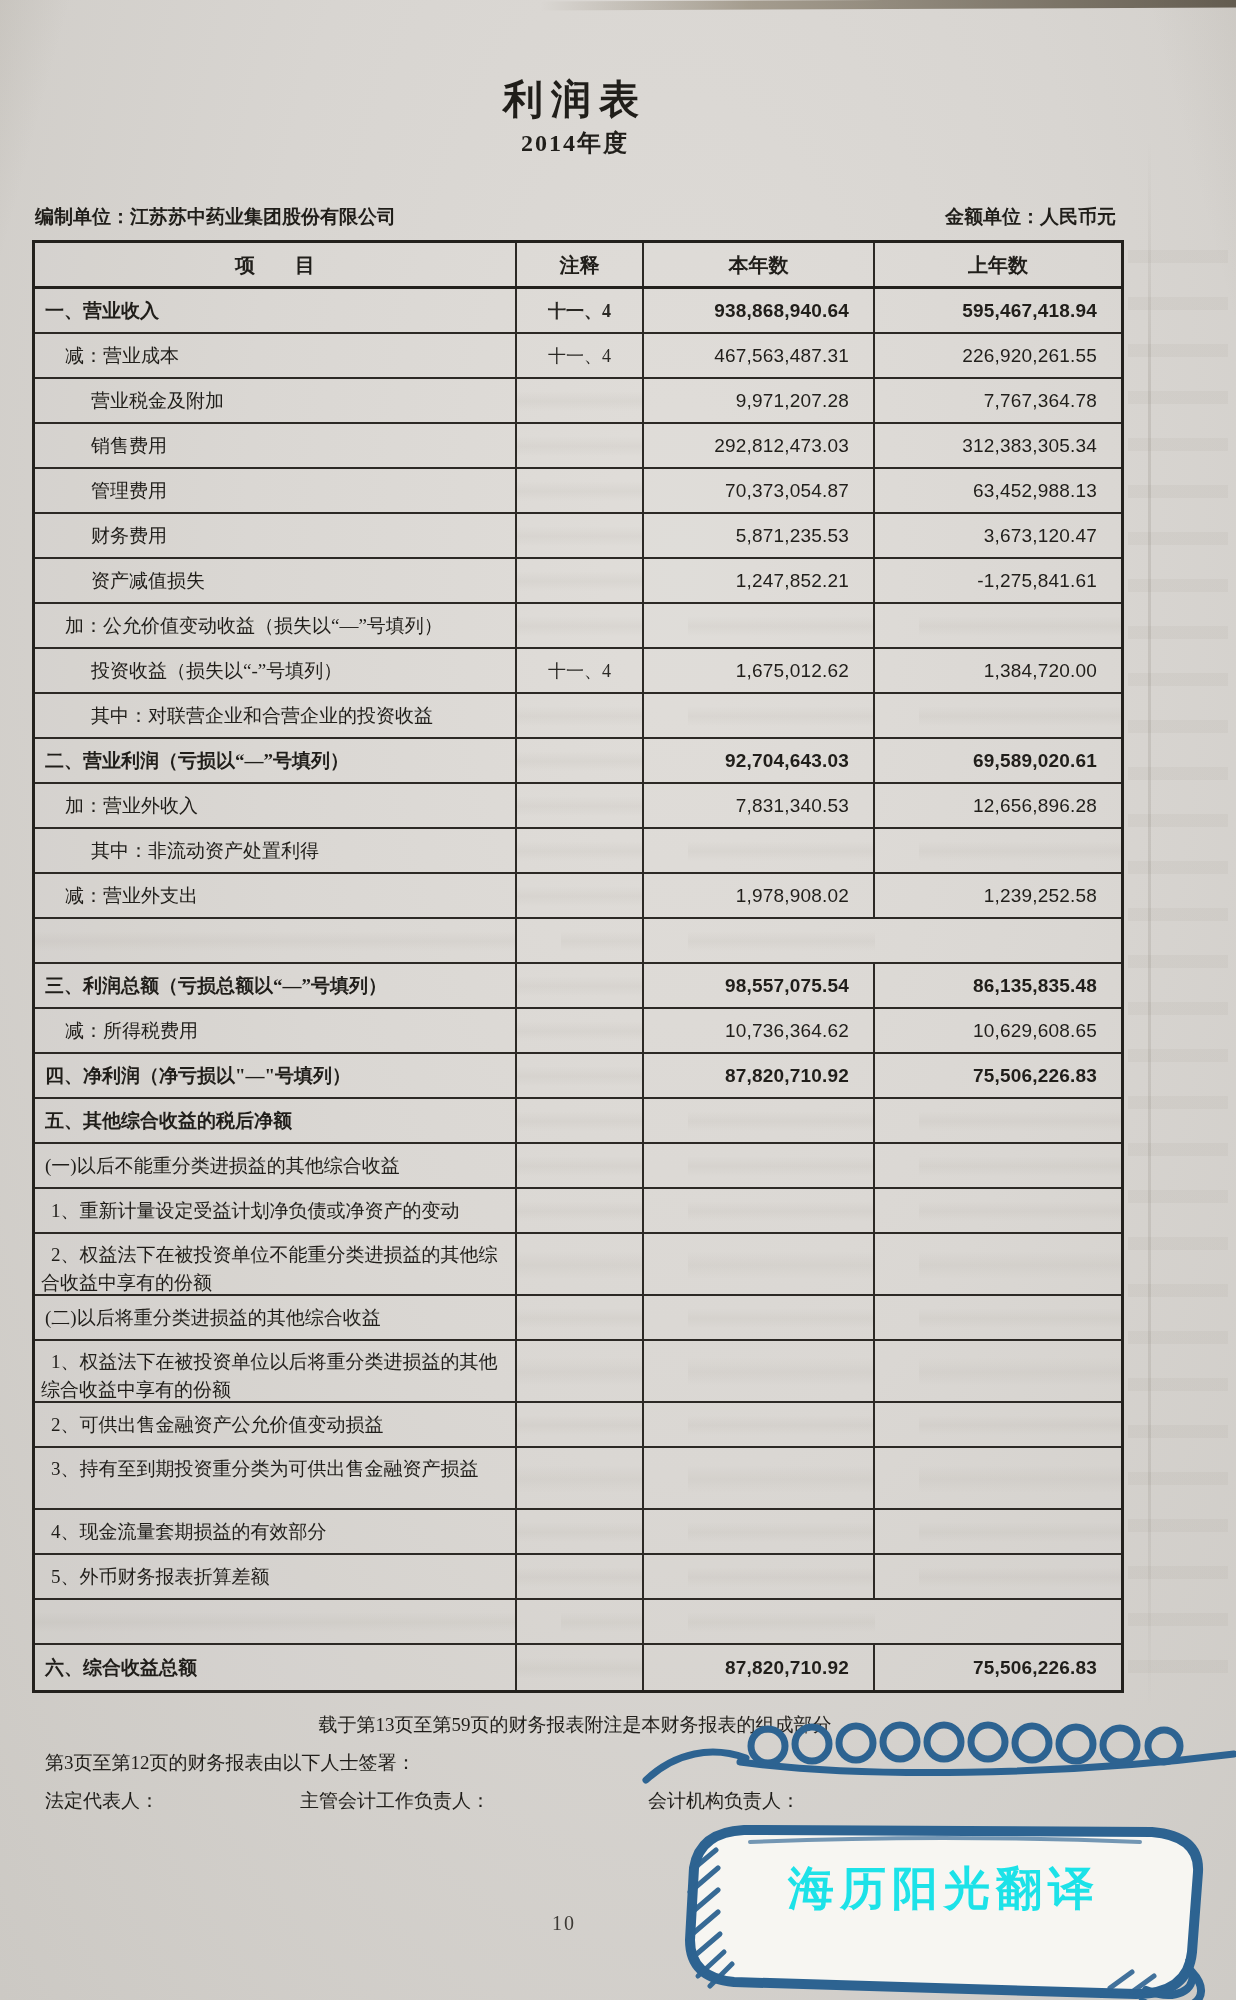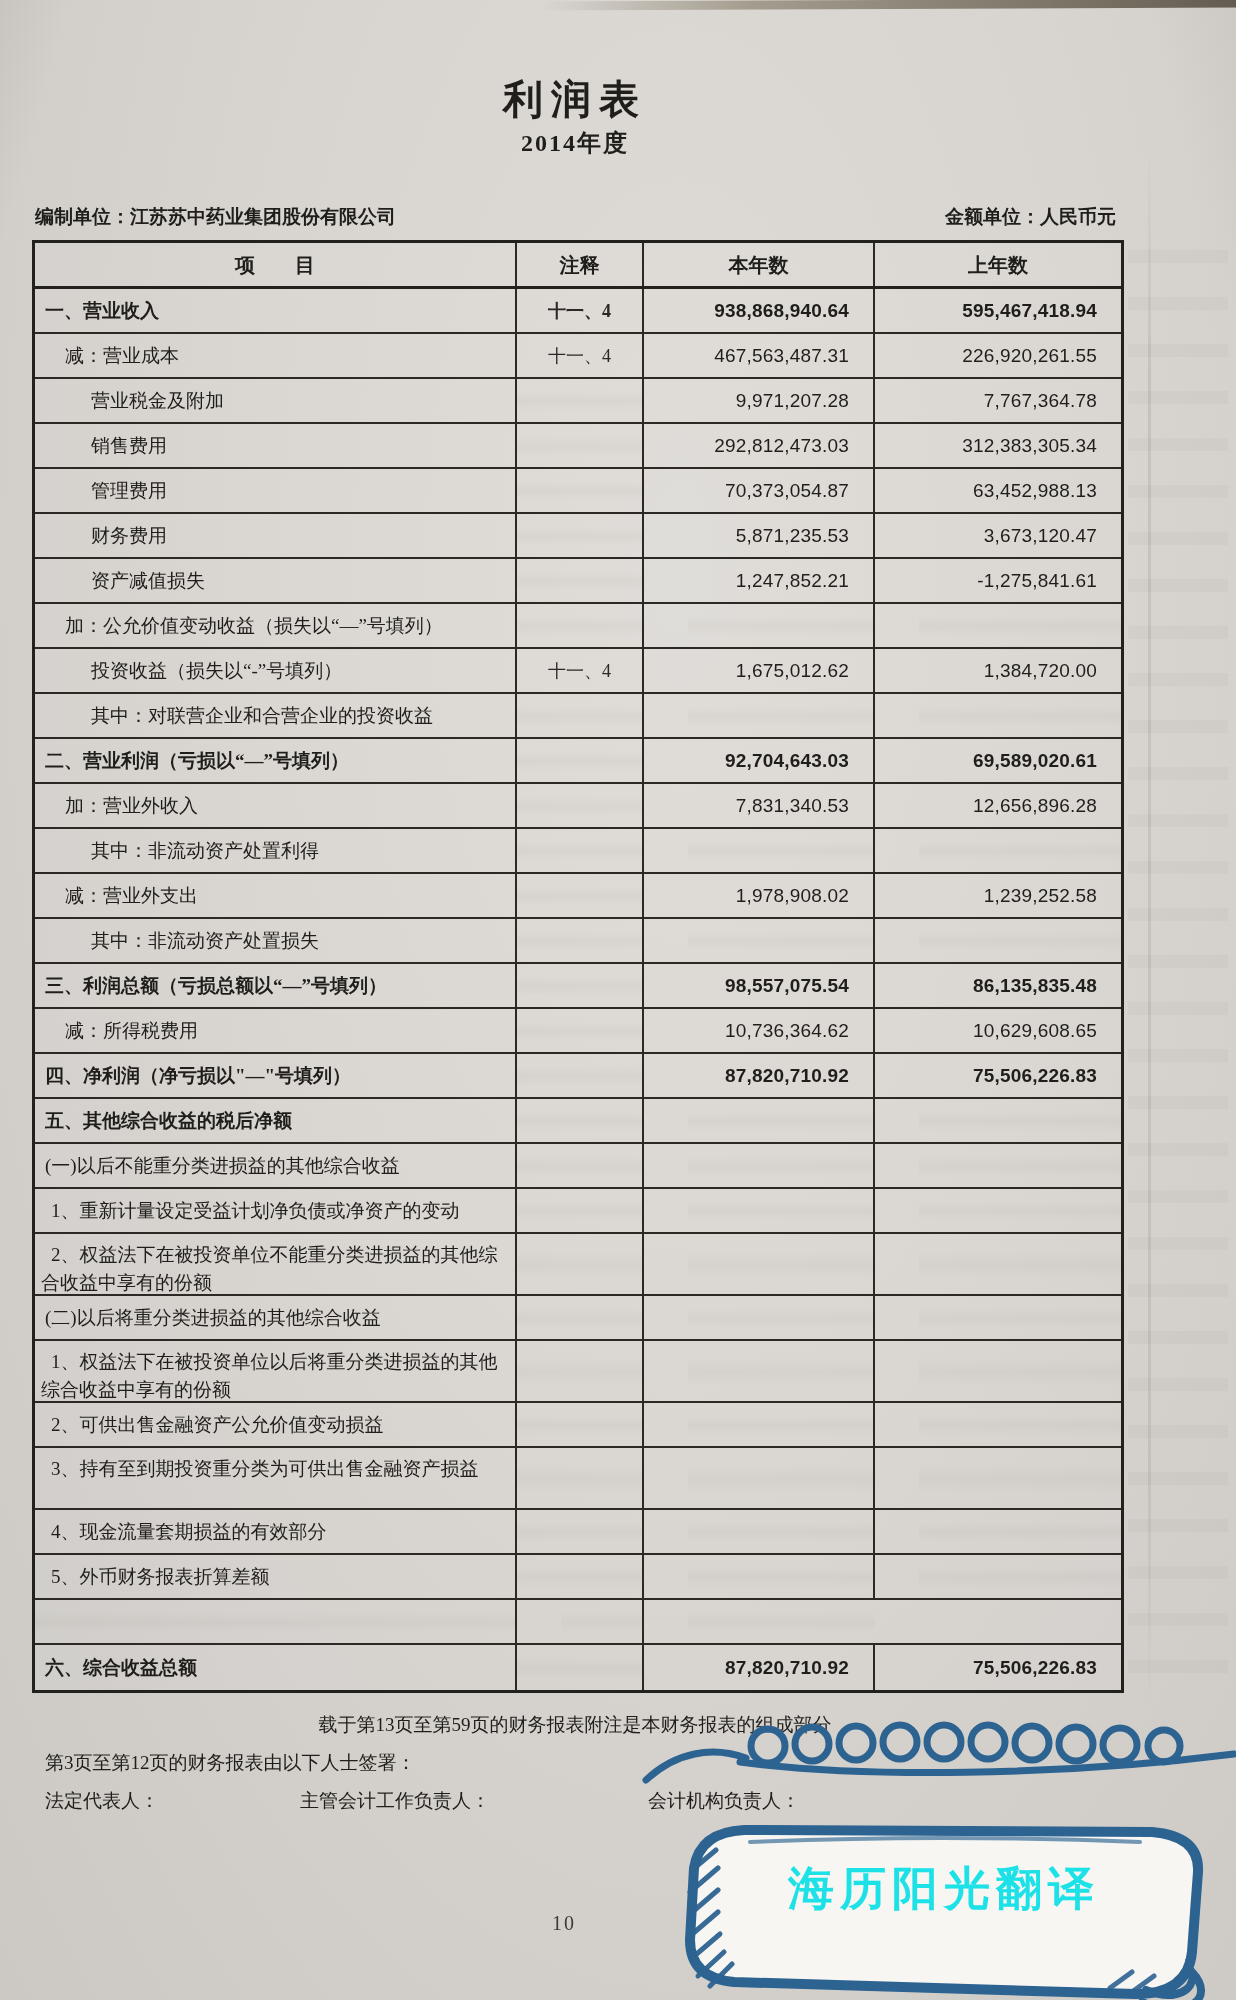--- a/index.html
+++ b/index.html
@@ -158,21 +158,20 @@
           <div class="cell num empty"></div>
           <div class="cell num empty"></div>
         </div>
         <div class="trow">
           <div class="cell item ind1">减：营业外支出</div>
           <div class="cell note empty"></div>
           <div class="cell num">1,978,908.02</div>
           <div class="cell num">1,239,252.58</div>
         </div>
         <div class="trow">
-          <div class="cell item ind2">其中：非流动资产处置损失</div>
           <div class="cell note empty"></div>
           <div class="cell num empty"></div>
           <div class="cell num empty"></div>
         </div>
         <div class="trow strong">
           <div class="cell item ind0">三、利润总额（亏损总额以“—”号填列）</div>
           <div class="cell note empty"></div>
           <div class="cell num">98,557,075.54</div>
           <div class="cell num">86,135,835.48</div>
         </div>

